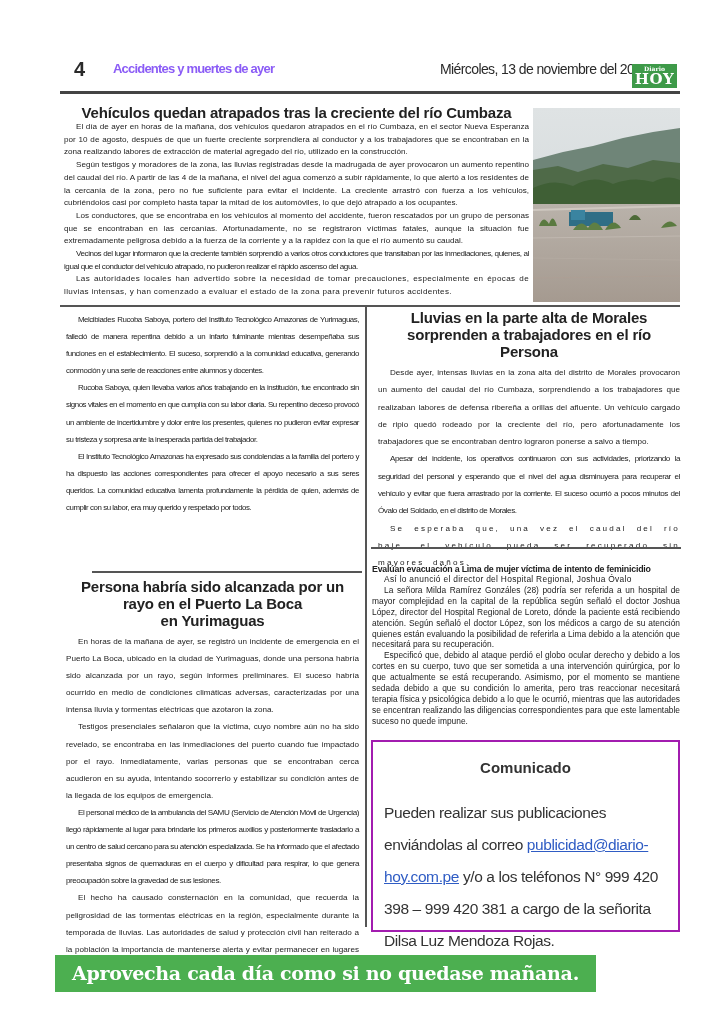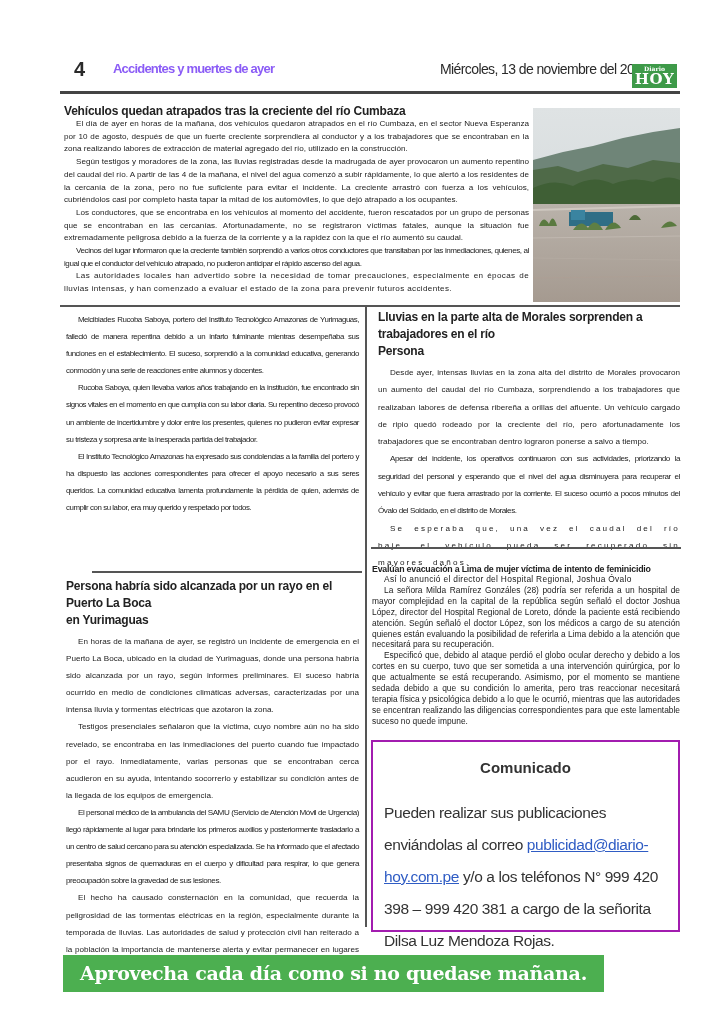--- a/index.html
+++ b/index.html
@@ -10,21 +10,21 @@
   
   .page-num { left: 74px; top: 58px; font-size: 20px; font-weight: bold; color: #2a2a2a; font-family: "Liberation Sans", sans-serif; letter-spacing: -0.5px; }
   .section-title { left: 113px; top: 61px; font-size: 13px; font-weight: bold; color: #8b5cf6; letter-spacing: -0.8px; }
   .date-line { left: 440px; top: 61px; font-size: 14px; color: #2a2a2a; letter-spacing: -0.6px; white-space: nowrap; }
   .logo { left: 632px; top: 64px; width: 45px; height: 24px; background: #3e9a49; color: #fff; text-align: center; }
   .logo .small { font-size: 6px; font-weight: bold; line-height: 7px; display: block; padding-top: 1px; font-family: "DejaVu Serif", serif; }
   .logo .big { font-size: 15px; font-weight: bold; line-height: 15px; display: block; font-family: "DejaVu Serif", serif; letter-spacing: 0.5px; }
   .header-rule { left: 60px; top: 91px; width: 620px; height: 3px; background: #444; }
 
   
-  .art-title { font-weight: bold; font-size: 12px; color: #222; letter-spacing: -0.2px; }
+  .art-title { font-weight: bold; font-size: 15px; text-align: center; color: #222; letter-spacing: -0.2px; }
   .art-body { font-size: 8.2px; line-height: 12.6px; text-align: justify; color: #222; }
   .art-body p { margin: 0; text-indent: 12px; }
   .cond { letter-spacing: -0.45px; }
 
   
   .a1 { left: 64px; top: 104px; width: 465px; }
   .a1 .art-body { line-height: 12.7px; font-size: 8.1px; }
   .photo { left: 533px; top: 108px; width: 147px; height: 194px; overflow: hidden; }
 
   
@@ -54,41 +54,41 @@
   .a5 .art-title { text-align: left; font-size: 8.8px; line-height: 10px; }
   .a5 .art-body { font-size: 8.4px; line-height: 10.9px; }
 
   
   .box { left: 371px; top: 740px; width: 305px; height: 188px; border: 2px solid #a21caf; background: #fff; }
   .box-title { position: absolute; left: 0; right: 0; top: 17px; text-align: center; font-size: 15px; font-weight: bold; color: #333; }
   .box-body { position: absolute; left: 11px; right: 8px; top: 55px; font-size: 15.5px; line-height: 32px; color: #333; letter-spacing: -0.4px; }
   .box-body a { color: #2f5cc4; text-decoration: underline; }
 
   
-  .banner { left: 63px; top: 955px; width: 541px; height: 37px; background: #4caf50; color: #fff; text-align: center; font-family: "DejaVu Serif", serif; font-weight: bold; font-size: 19px; line-height: 37px; letter-spacing: -0.3px; }
+  .banner { left: 55px; top: 955px; width: 541px; height: 37px; background: #4caf50; color: #fff; text-align: center; font-family: "DejaVu Serif", serif; font-weight: bold; font-size: 19px; line-height: 37px; letter-spacing: -0.3px; }
 </style>
 </head>
 <body>
 
 <div class="abs page-num">4</div>
 <div class="abs section-title">Accidentes y muertes de ayer</div>
 <div class="abs date-line">Miércoles, 13 de noviembre del 202</div>
 <div class="abs logo">
   <span class="small">Diario</span>
   <span class="big">HOY</span>
 </div>
 <div class="abs header-rule"></div>
 
 <div class="abs a1">
   <div class="art-title">Vehículos quedan atrapados tras la creciente del río Cumbaza</div>
   <div class="art-body">
     <p>El día de ayer en horas de la mañana, dos vehículos quedaron atrapados en el río Cumbaza, en el sector Nueva Esperanza por 10 de agosto, después de que un fuerte creciente sorprendiera al conductor y a los trabajadores que se encontraban en la zona realizando labores de extracción de material agregado del río, utilizado en la construcción.</p>
     <p>Según testigos y moradores de la zona, las lluvias registradas desde la madrugada de ayer provocaron un aumento repentino del caudal del río. A partir de las 4 de la mañana, el nivel del agua comenzó a subir rápidamente, lo que alertó a los residentes de la cercanía de la zona, pero no fue suficiente para evitar el incidente. La creciente arrastró con fuerza a los vehículos, cubriéndolos casi por completo hasta tapar la mitad de los automóviles, lo que dejó atrapado a los ocupantes.</p>
     <p>Los conductores, que se encontraba en los vehículos al momento del accidente, fueron rescatados por un grupo de personas que se encontraban en las cercanías. Afortunadamente, no se registraron víctimas fatales, aunque la situación fue extremadamente peligrosa debido a la fuerza de la corriente y a la rapidez con la que el río aumentó su caudal.</p>
-    <p class="cond">Vecinos del lugar informaron que la creciente también sorprendió a varios otros conductores que transitaban por las inmediaciones, quienes, al igual que el conductor del vehículo atrapado, no pudieron anticipar el rápido ascenso del agua.</p>
+    <p class="cond">Vecinos del lugar informaron que la creciente también sorprendió a varios otros conductores que transitaban por las inmediaciones, quienes, al igual que el conductor del vehículo atrapado, no pudieron realizar el rápido ascenso del agua.</p>
     <p style="letter-spacing:0.35px;">Las autoridades locales han advertido sobre la necesidad de tomar precauciones, especialmente en épocas de lluvias intensas, y han comenzado a evaluar el estado de la zona para prevenir futuros accidentes.</p>
   </div>
 </div>
 
 <div class="abs photo" aria-label="Vehículo atrapado en el río crecido">
   <svg width="147" height="194" viewBox="0 0 147 194">
     <defs>
       <linearGradient id="sky" x1="0" y1="0" x2="0" y2="1">
         <stop offset="0" stop-color="#dfe3e4"></stop>
         <stop offset="1" stop-color="#cfd6d8"></stop>

